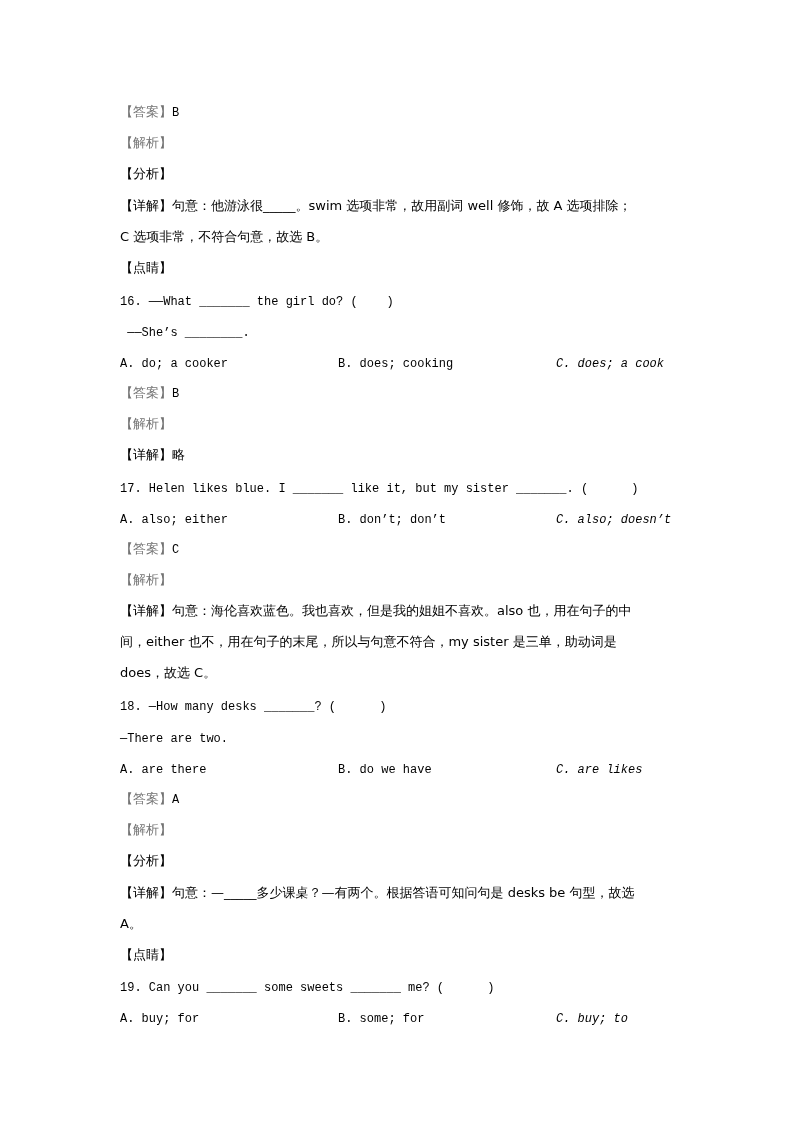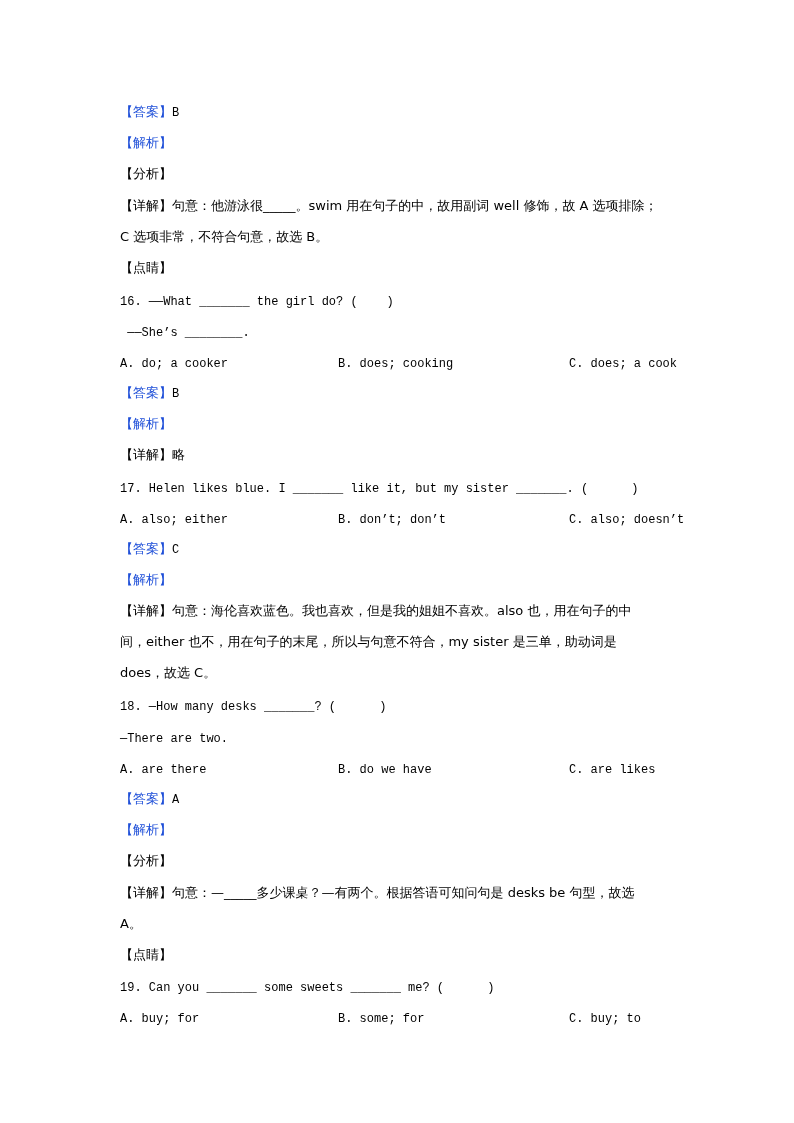--- a/index.html
+++ b/index.html
@@ -1,31 +1,31 @@
 <!DOCTYPE html>
 <html><head>
 <meta charset="utf-8">
 <style>
   html, body { margin: 0; padding: 0; background: #ffffff; }
   body { width: 794px; height: 1123px; position: relative; overflow: hidden;
          font-family: "DejaVu Sans", "Liberation Sans", sans-serif; color: #000; }
   .line { position: absolute; left: 120px; font-size: 13px; line-height: 16px; white-space: pre; }
   .mono { font-family: "Liberation Mono", "DejaVu Sans Mono", monospace; font-size: 12px; }
-  .blue { color: #1d4ed8; }
+  .blue { color: #737373; }
   .opts { position: absolute; left: 120px; width: 580px; font-family: "Liberation Mono", "DejaVu Sans Mono", monospace; font-size: 12px; line-height: 16px; }
   .opt { position: absolute; top: 0; white-space: pre; }
-  .o0 { left: 0; } .o1 { left: 218px; } .o2 { left: 449px; }
+  .o0 { left: 0; } .o1 { left: 218px; } .o2 { left: 436px; font-style: italic; }
 </style>
 </head>
 <body>
 
 <div class="line" style="top:104px"><span class="blue">【答案】</span><span class="mono">B</span></div>
 <div class="line blue" style="top:135px">【解析】</div>
 <div class="line" style="top:166px">【分析】</div>
-<div class="line" style="top:198px"><span>【详解】</span><span>句意：他游泳很_____。swim 用在句子的中，故用副词 well 修饰，故 A 选项排除；</span></div>
+<div class="line" style="top:198px"><span>【详解】</span><span>句意：他游泳很_____。swim 选项非常，故用副词 well 修饰，故 A 选项排除；</span></div>
 <div class="line" style="top:229px">C 选项非常，不符合句意，故选 B。</div>
 <div class="line" style="top:260px">【点睛】</div>
 
 <div class="line mono" style="top:294px">16. ——What _______ the girl do? (    )</div>
 <div class="line mono" style="top:325px"> ——She’s ________.</div>
 <div class="opts" style="top:356px">
   <span class="opt o0">A. do; a cooker</span>
   <span class="opt o1">B. does; cooking</span>
   <span class="opt o2">C. does; a cook</span>
 </div>

